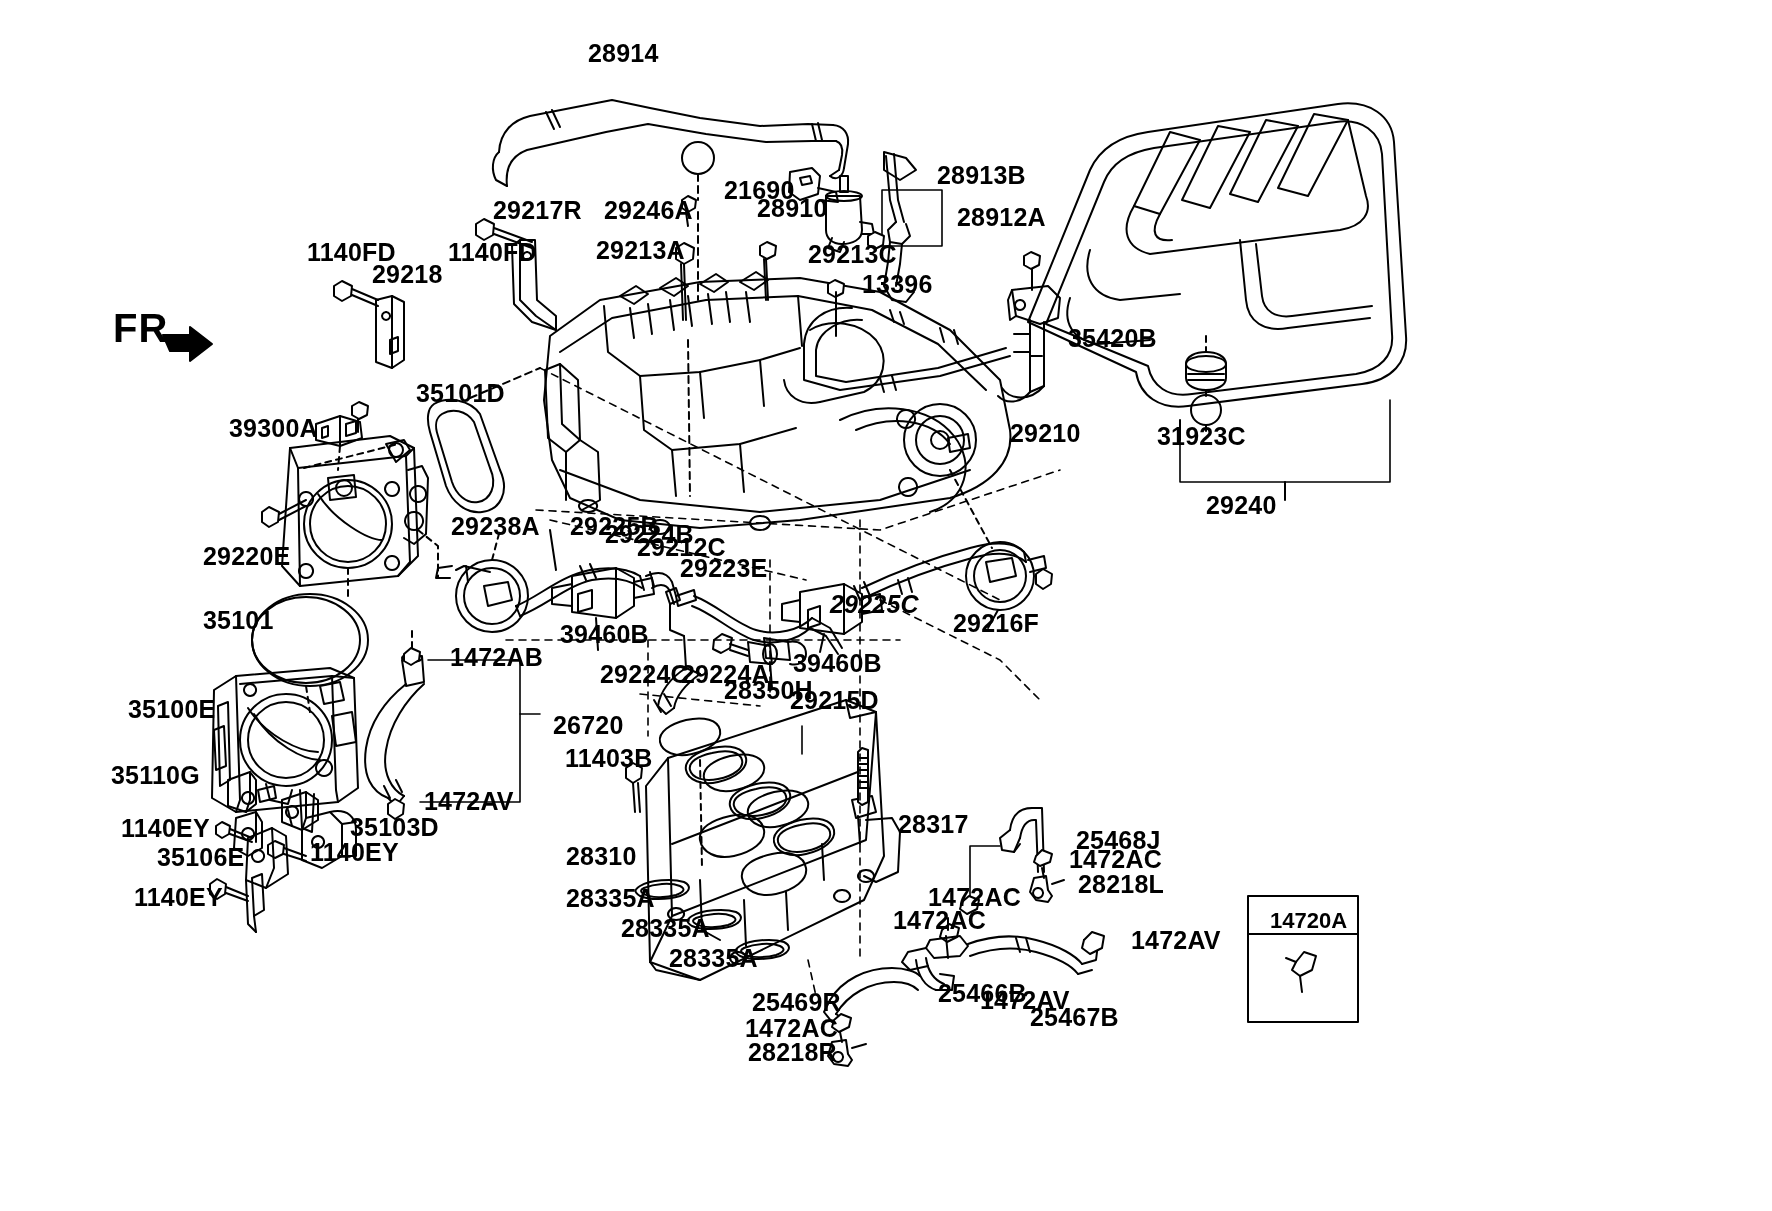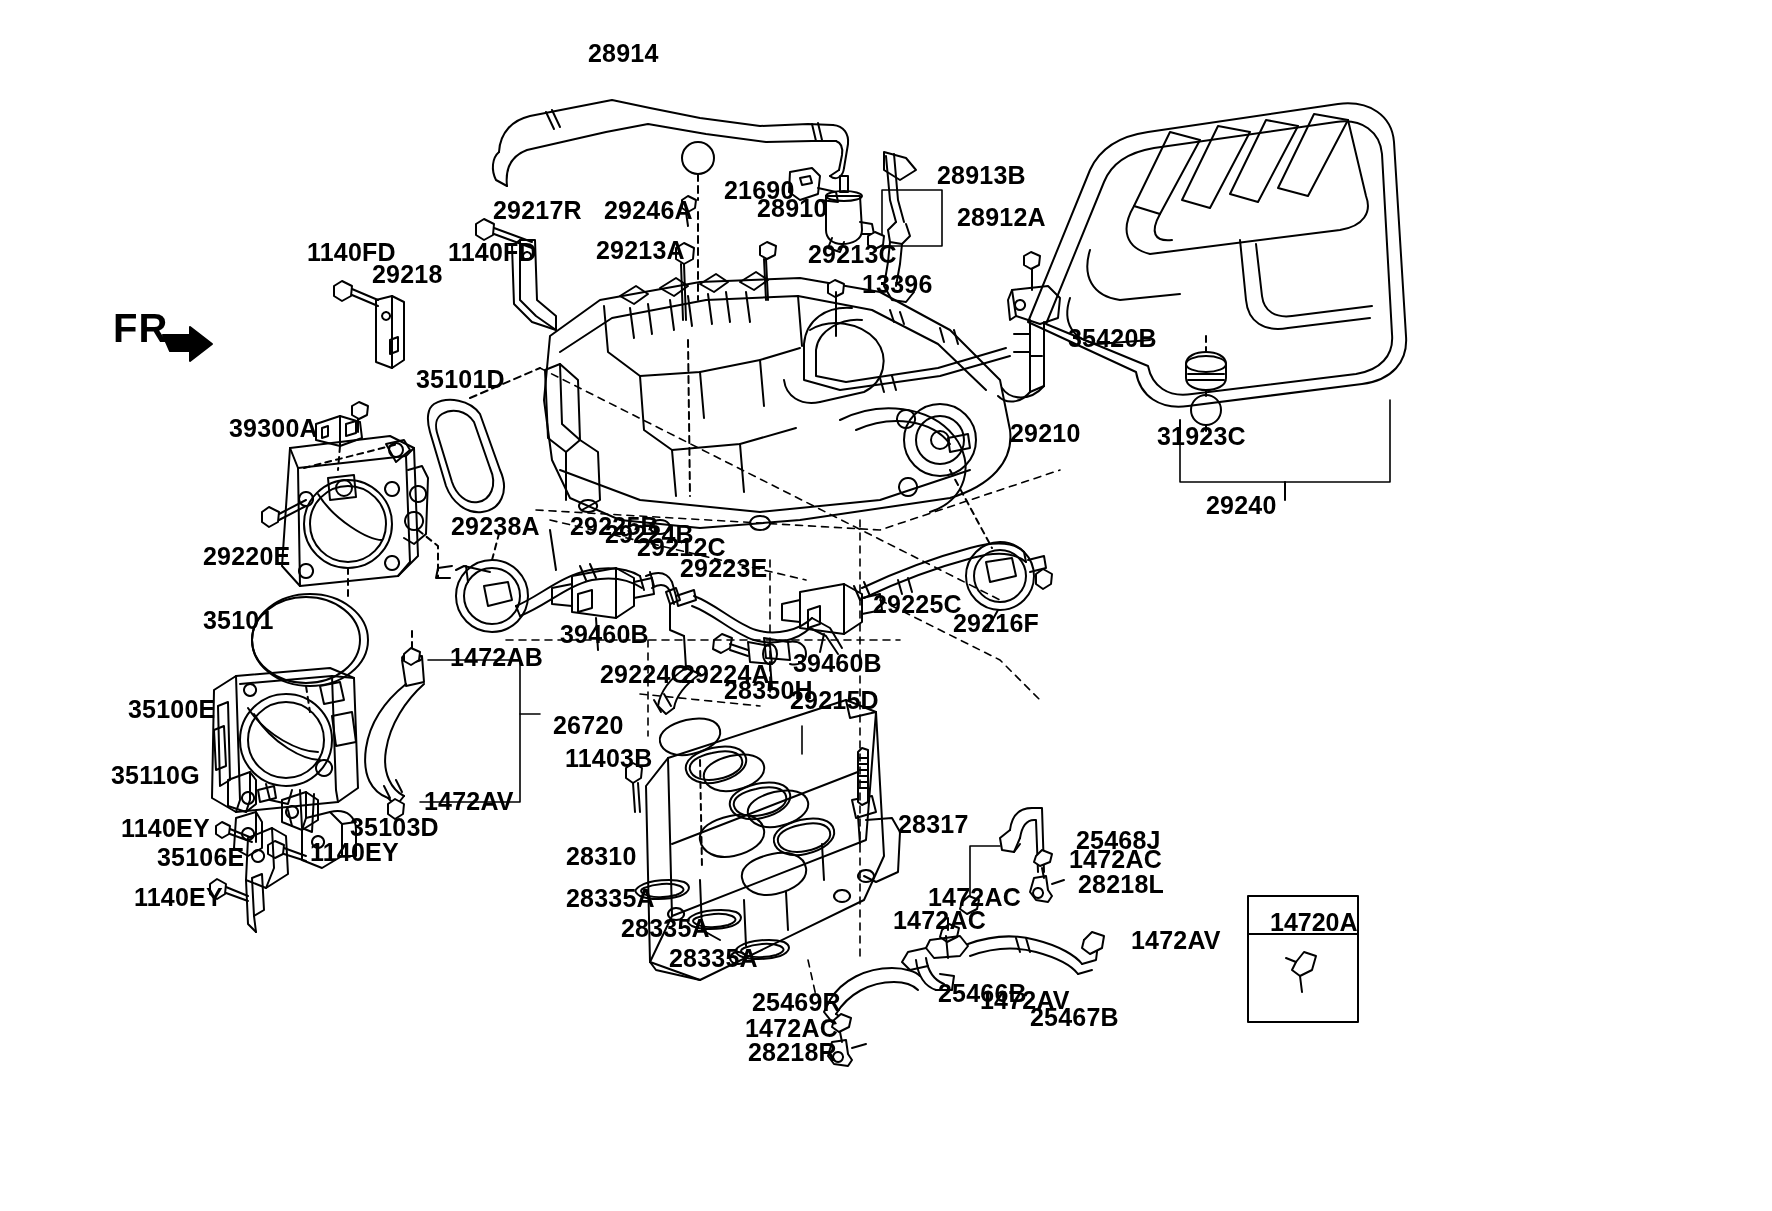--- a/index.html
+++ b/index.html
@@ -4,21 +4,21 @@
 <style>
   html,body{margin:0;padding:0;background:#ffffff;}
   body{width:1772px;height:1211px;position:relative;overflow:hidden;
        font-family:"Liberation Sans",sans-serif;color:#000;}
   #stage{position:absolute;left:0;top:0;width:1772px;height:1211px;}
   #artwork{position:absolute;left:0;top:0;width:1772px;height:1211px;}
   .lbl{position:absolute;font-family:"Liberation Sans",sans-serif;
        font-size:25px;font-weight:700;letter-spacing:.2px;color:#000;
        white-space:nowrap;line-height:1;}
   .fr{position:absolute;font-size:40px;font-weight:700;letter-spacing:1px;}
-  .boxlbl{position:absolute;font-size:25px;font-weight:700;}
+  .boxlbl{position:absolute;font-size:22px;font-weight:700;}
 </style>
 </head>
 <body>
 
 <div id="stage">
 
 <svg id="artwork" viewBox="0 0 1772 1211" xmlns="http://www.w3.org/2000/svg">
   <g fill="none" stroke="#000" stroke-width="2" stroke-linejoin="round" stroke-linecap="round">
 
     <path d="M163,335 L190,335 L190,327 L212,344 L190,361 L190,351 L170,351 Z" fill="#000" stroke="#000"></path>
@@ -517,32 +517,32 @@
 <div class="lbl" style="left:757px;top:196px;">28910</div>
 <div class="lbl" style="left:937px;top:163px;">28913B</div>
 <div class="lbl" style="left:957px;top:205px;">28912A</div>
 <div class="lbl" style="left:307px;top:240px;">1140FD</div>
 <div class="lbl" style="left:372px;top:262px;">29218</div>
 <div class="lbl" style="left:448px;top:240px;">1140FD</div>
 <div class="lbl" style="left:596px;top:238px;">29213A</div>
 <div class="lbl" style="left:808px;top:242px;">29213C</div>
 <div class="lbl" style="left:862px;top:272px;">13396</div>
 <div class="lbl" style="left:1068px;top:326px;">35420B</div>
-<div class="lbl" style="left:416px;top:367px;">35101D</div>
+<div class="lbl" style="left:416px;top:381px;">35101D</div>
 <div class="lbl" style="left:229px;top:416px;">39300A</div>
 <div class="lbl" style="left:1010px;top:421px;">29210</div>
 <div class="lbl" style="left:1157px;top:424px;">31923C</div>
 <div class="lbl" style="left:1206px;top:493px;">29240</div>
 <div class="lbl" style="left:203px;top:544px;">29220E</div>
 <div class="lbl" style="left:451px;top:514px;">29238A</div>
 <div class="lbl" style="left:525px;top:514px;margin-left:45px;">29225B</div>
 <div class="lbl" style="left:605px;top:522px;">29224B</div>
 <div class="lbl" style="left:637px;top:535px;">29212C</div>
 <div class="lbl" style="left:680px;top:556px;">29223E</div>
-<div class="lbl" style="left:873px;top:592px;">29225C</div>
+<div class="lbl" style="left:830px;top:592px;font-style:italic;">29225C</div>
 <div class="lbl" style="left:953px;top:611px;">29216F</div>
 <div class="lbl" style="left:203px;top:608px;">35101</div>
 <div class="lbl" style="left:560px;top:622px;">39460B</div>
 <div class="lbl" style="left:600px;top:662px;">29224C</div>
 <div class="lbl" style="left:681px;top:662px;">29224A</div>
 <div class="lbl" style="left:793px;top:651px;">39460B</div>
 <div class="lbl" style="left:724px;top:678px;">28350H</div>
 <div class="lbl" style="left:450px;top:645px;">1472AB</div>
 <div class="lbl" style="left:553px;top:713px;">26720</div>
 <div class="lbl" style="left:128px;top:697px;">35100E</div>

